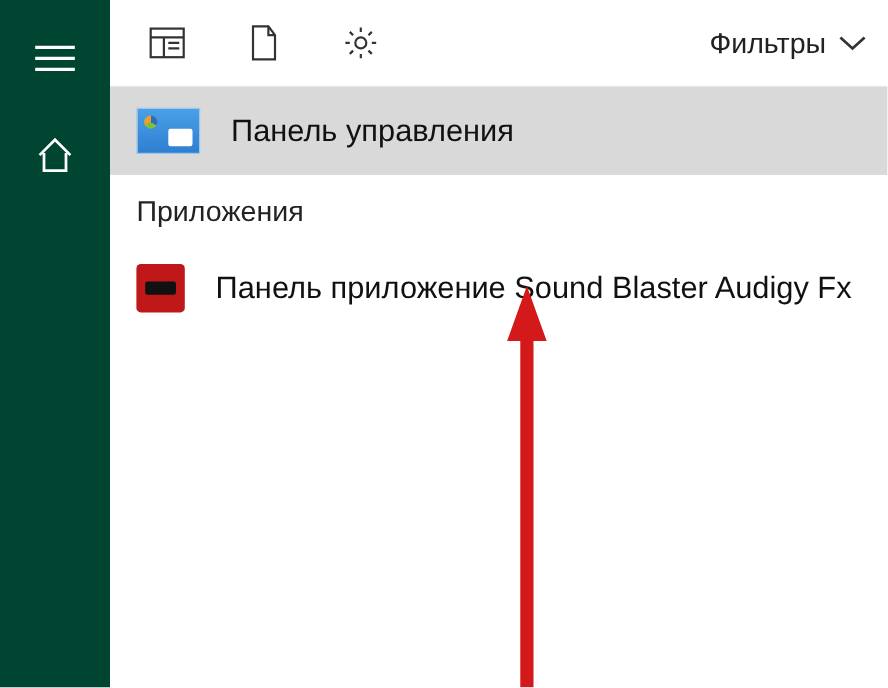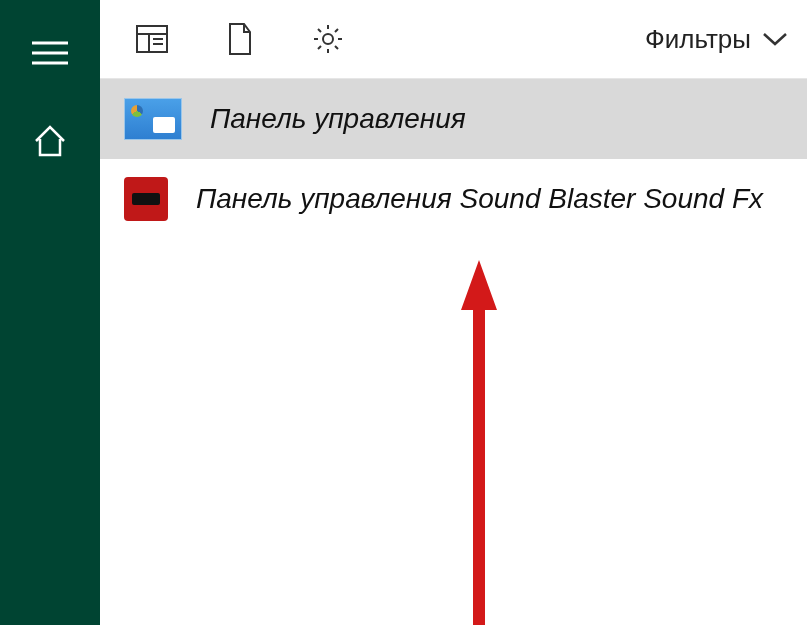--- a/index.html
+++ b/index.html
@@ -101,21 +101,20 @@
       height: 44px;
       flex-shrink: 0;
       display: flex;
       align-items: center;
       justify-content: center;
     }
     .result-text {
       display: flex;
       flex-direction: column;
       gap: 2px;
-      font-style: italic;
     }
     .result-title {
       font-size: 28px;
       color: #111111;
       line-height: 1.3;
     }
     .result-subtitle {
       font-size: 24px;
       color: #777777;
       line-height: 1.4;
@@ -234,25 +233,26 @@
 
     <div class="result-row selected">
       <div class="result-icon">
         <div class="cp-icon-bg"></div>
       </div>
       <div class="result-text">
         <div class="result-title">Панель управления</div>
       </div>
     </div>
 
+    <div class="section-header">Приложения</div>
 
     <div class="result-row">
       <div class="sb-icon"></div>
       <div class="result-text">
-        <div class="result-title wrap">Панель управления Sound Blaster Sound Fx</div>
+        <div class="result-title wrap">Панель приложение Sound Blaster Audigy Fx</div>
       </div>
     </div>
 
   </div>
 </div>
 
 <svg class="annotation-arrow" viewBox="0 0 40 365">
   <defs></defs>
   <polygon points="20,0 2,50 14,50 14,365 26,365 26,50 38,50" fill="#d31919"></polygon>
 </svg>

